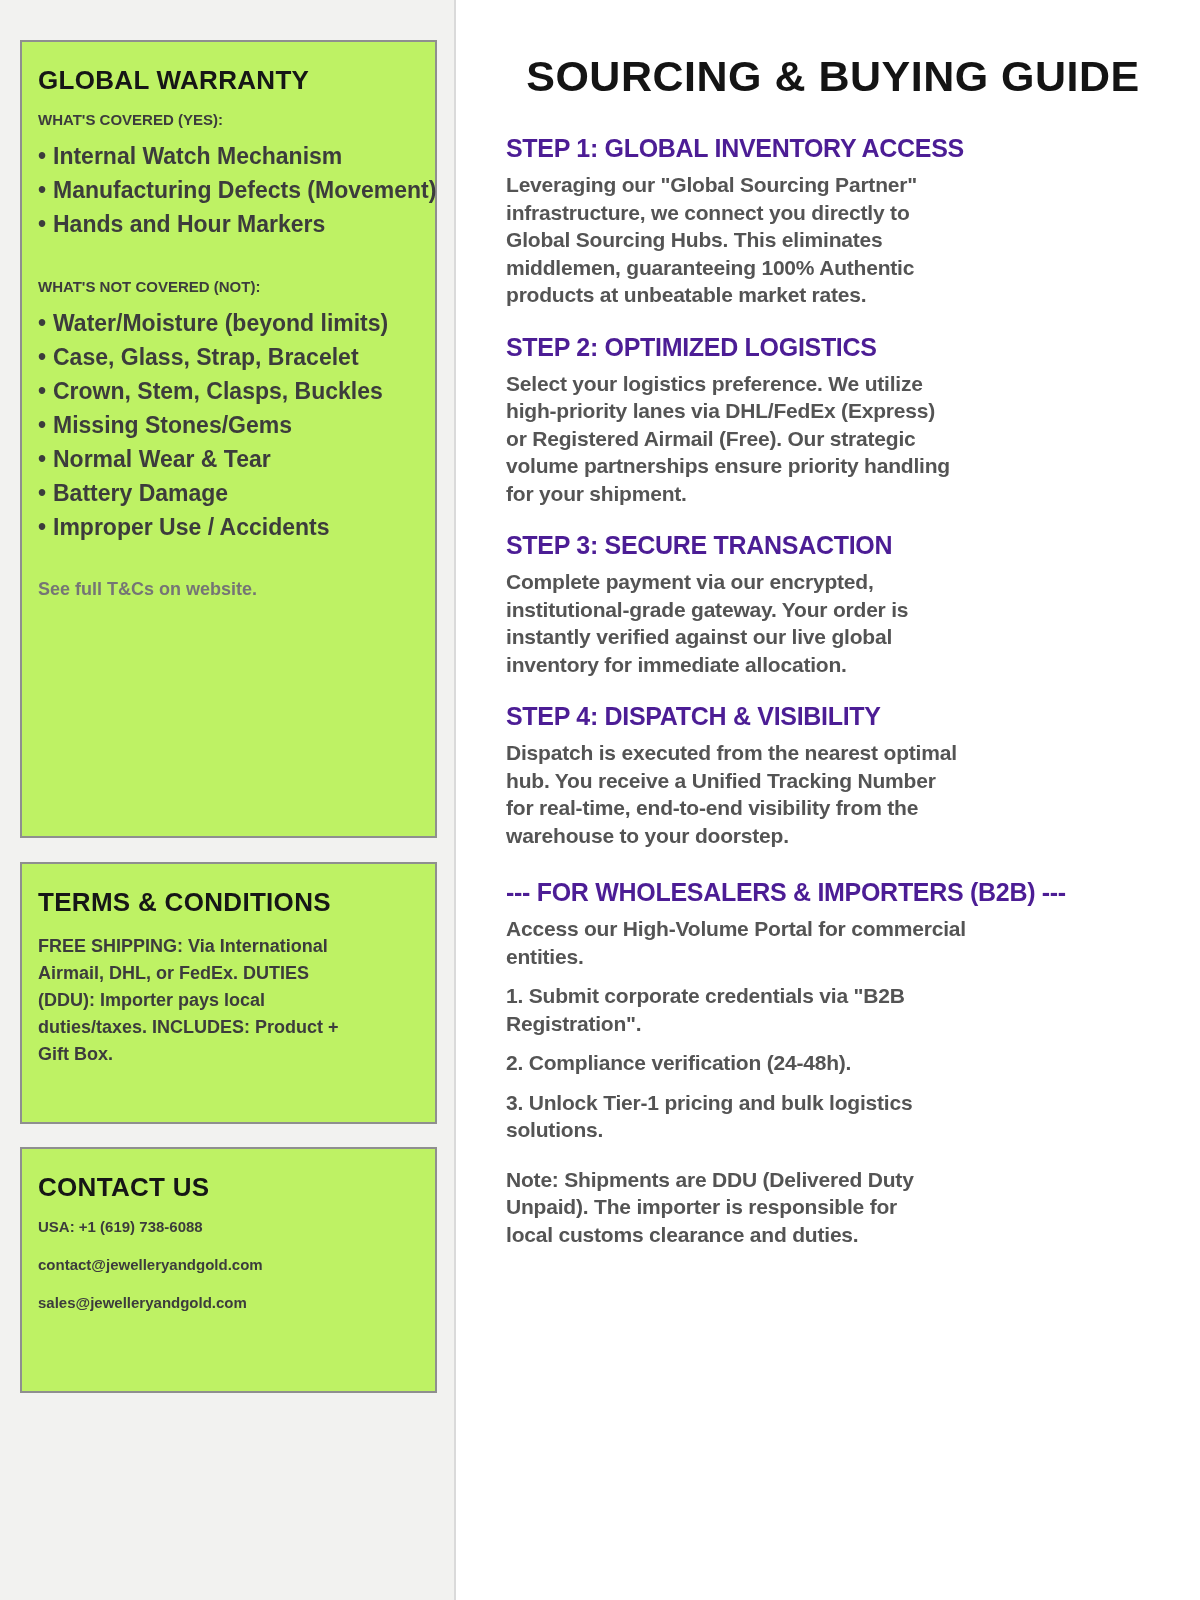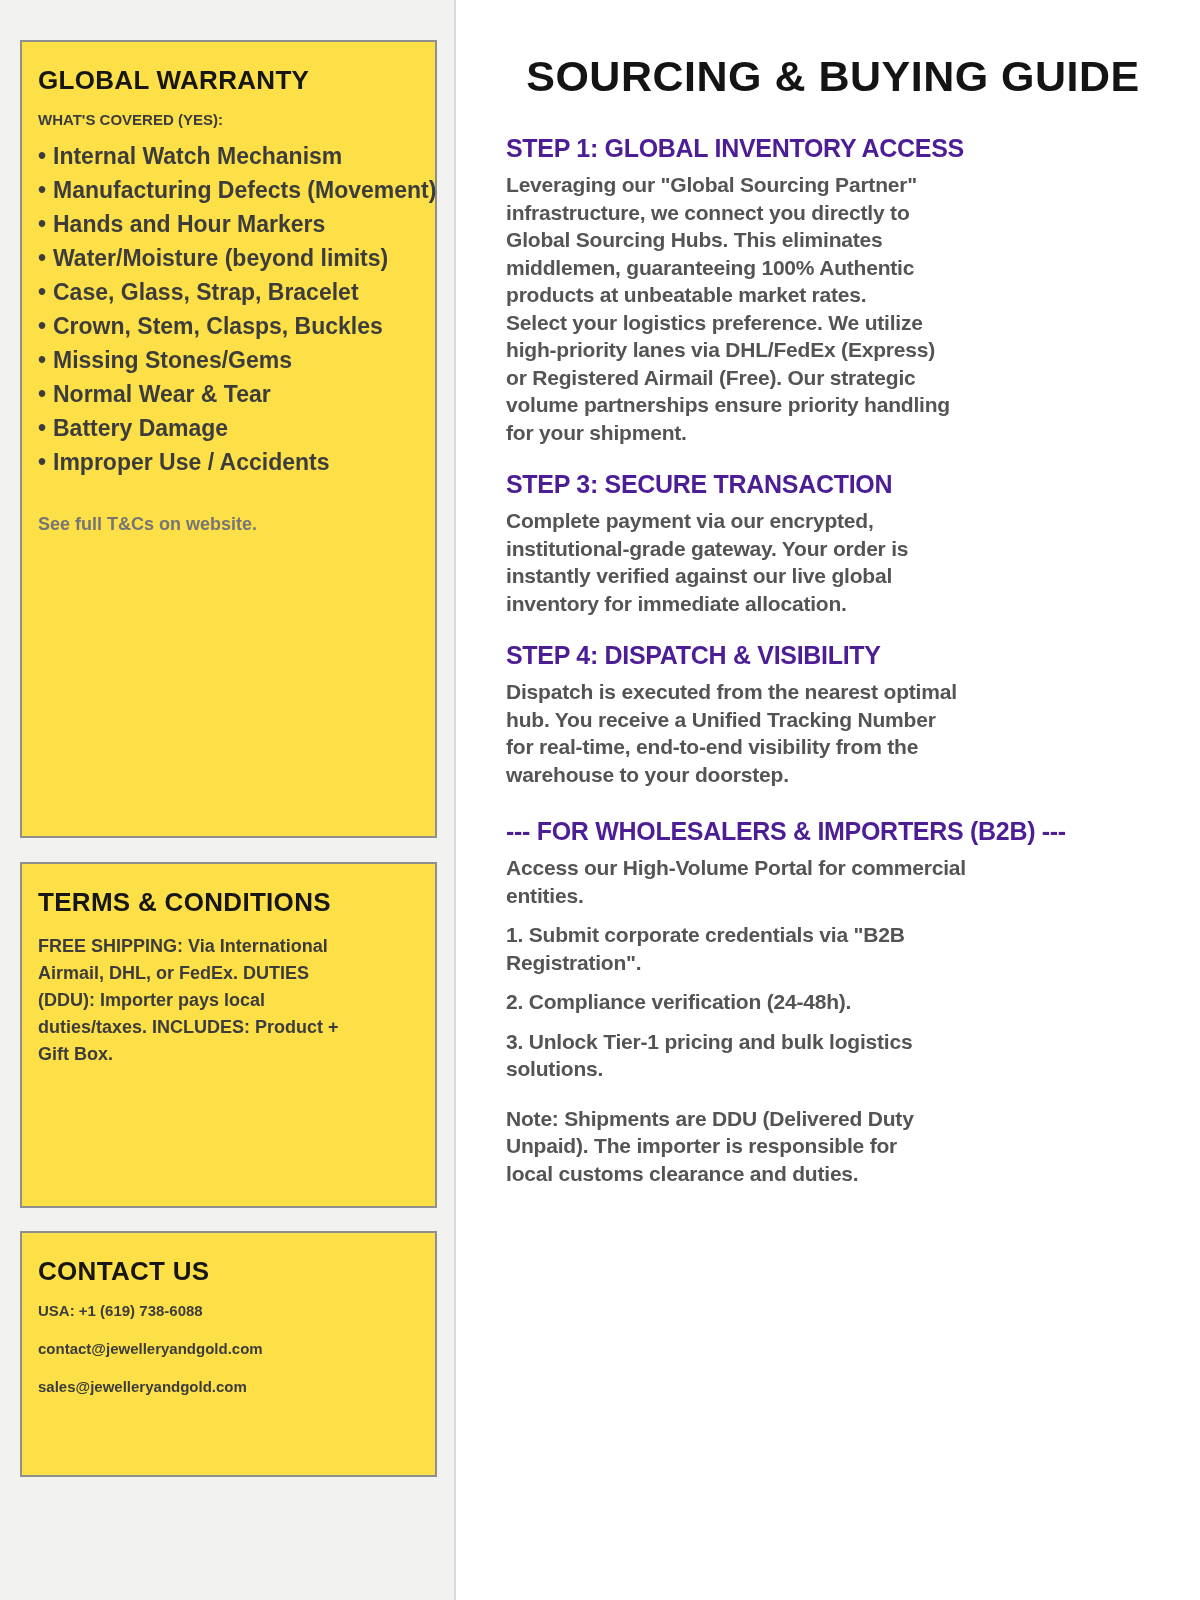--- a/index.html
+++ b/index.html
@@ -17,24 +17,24 @@
     width:456px; height:1600px;
     background:#f2f2f0;
     border-right:2px solid #dadada;
     box-sizing:border-box;
     padding:40px 17px 0 20px;
   }
   .box {
     border:2px solid #8f8f8f;
     box-sizing:border-box;
     padding:23px 16px 0 16px;
-    background:#fde047;
+    background:#bef264;
   }
   .box-warranty { height:798px; margin-bottom:24px; }
-  .box-terms    { height:346px; margin-bottom:23px; }
+  .box-terms    { height:262px; margin-bottom:23px; }
   .box-contact  { height:246px; }
 
   .side-title {
     margin:0 0 15px 0;
     font-size:26px; font-weight:bold; color:#161616;
     letter-spacing:0.3px;
   }
   .side-sub {
     margin:0 0 11px 0;
     font-size:15px; font-weight:bold; color:#3c3c3c;
@@ -115,20 +115,21 @@
   <aside class="sidebar">
 
     <section class="box box-warranty">
       <h2 class="side-title">GLOBAL WARRANTY</h2>
       <h3 class="side-sub">WHAT'S COVERED (YES):</h3>
       <ul class="side-list">
         <li>Internal Watch Mechanism</li>
         <li>Manufacturing Defects (Movement)</li>
         <li>Hands and Hour Markers</li>
       </ul>
+      <h3 class="side-sub second">WHAT'S NOT COVERED (NOT):</h3>
       <ul class="side-list">
         <li>Water/Moisture (beyond limits)</li>
         <li>Case, Glass, Strap, Bracelet</li>
         <li>Crown, Stem, Clasps, Buckles</li>
         <li>Missing Stones/Gems</li>
         <li>Normal Wear &amp; Tear</li>
         <li>Battery Damage</li>
         <li>Improper Use / Accidents</li>
       </ul>
       <p class="footnote">See full T&amp;Cs on website.</p>
@@ -155,20 +156,21 @@
   <main class="main">
     <h1 class="guide-title">SOURCING &amp; BUYING GUIDE</h1>
 
     <h2 class="step-heading first">STEP 1: GLOBAL INVENTORY ACCESS</h2>
     <p class="step-body">Leveraging our "Global Sourcing Partner"
 infrastructure, we connect you directly to
 Global Sourcing Hubs. This eliminates
 middlemen, guaranteeing 100% Authentic
 products at unbeatable market rates.</p>
 
+    <h2 class="step-heading">STEP 2: OPTIMIZED LOGISTICS</h2>
     <p class="step-body">Select your logistics preference. We utilize
 high-priority lanes via DHL/FedEx (Express)
 or Registered Airmail (Free). Our strategic
 volume partnerships ensure priority handling
 for your shipment.</p>
 
     <h2 class="step-heading">STEP 3: SECURE TRANSACTION</h2>
     <p class="step-body">Complete payment via our encrypted,
 institutional-grade gateway. Your order is
 instantly verified against our live global

